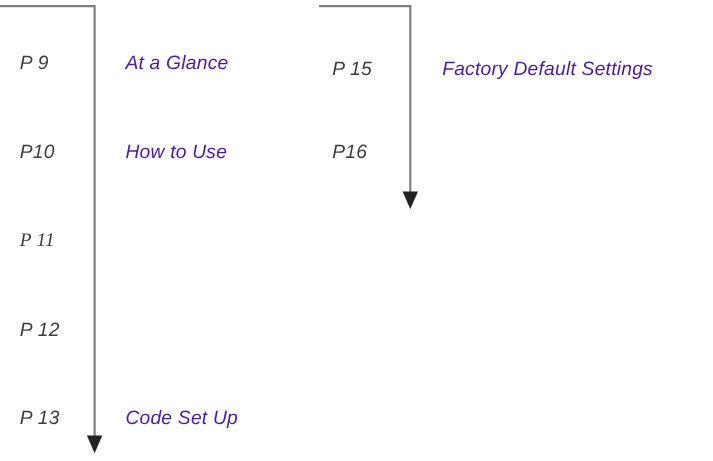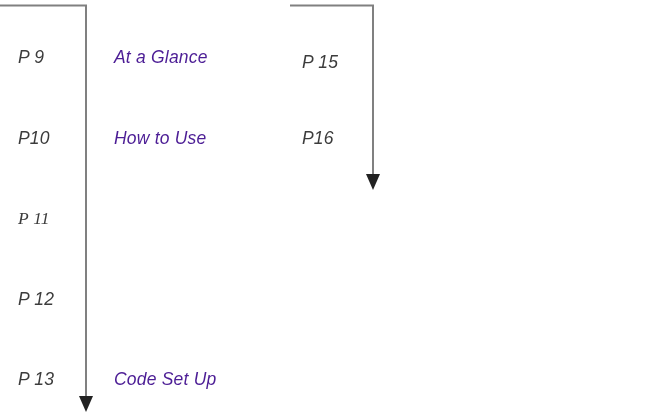--- a/index.html
+++ b/index.html
@@ -103,20 +103,21 @@
       <span class="entry-page">P 12</span>
     </div>
 
     <div class="entry-row g1" style="top:367px;left:0;width:300px;">
       <span class="entry-page">P 13</span>
       <span class="entry-label">Code Set Up</span>
     </div>
 
     <div class="entry-row g2" style="top:50px;left:0;width:611px;">
       <span class="entry-page">P 15</span>
+      <span class="entry-label">Factory Default Settings</span>
     </div>
 
     <div class="entry-row g2" style="top:126px;left:0;width:648px;">
       <span class="entry-page">P16</span>
     </div>
 
   </div>
 </div>
 
 </body></html>

